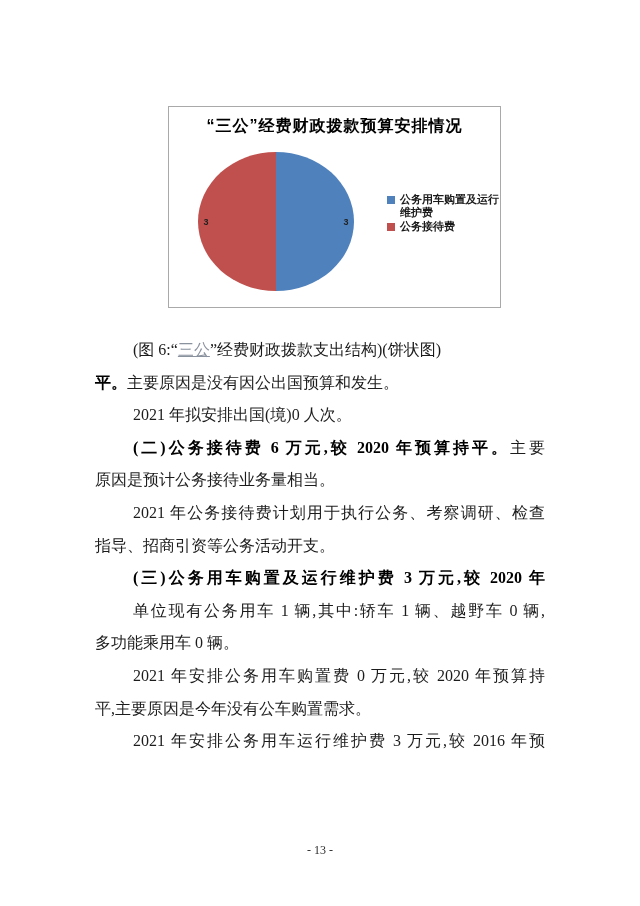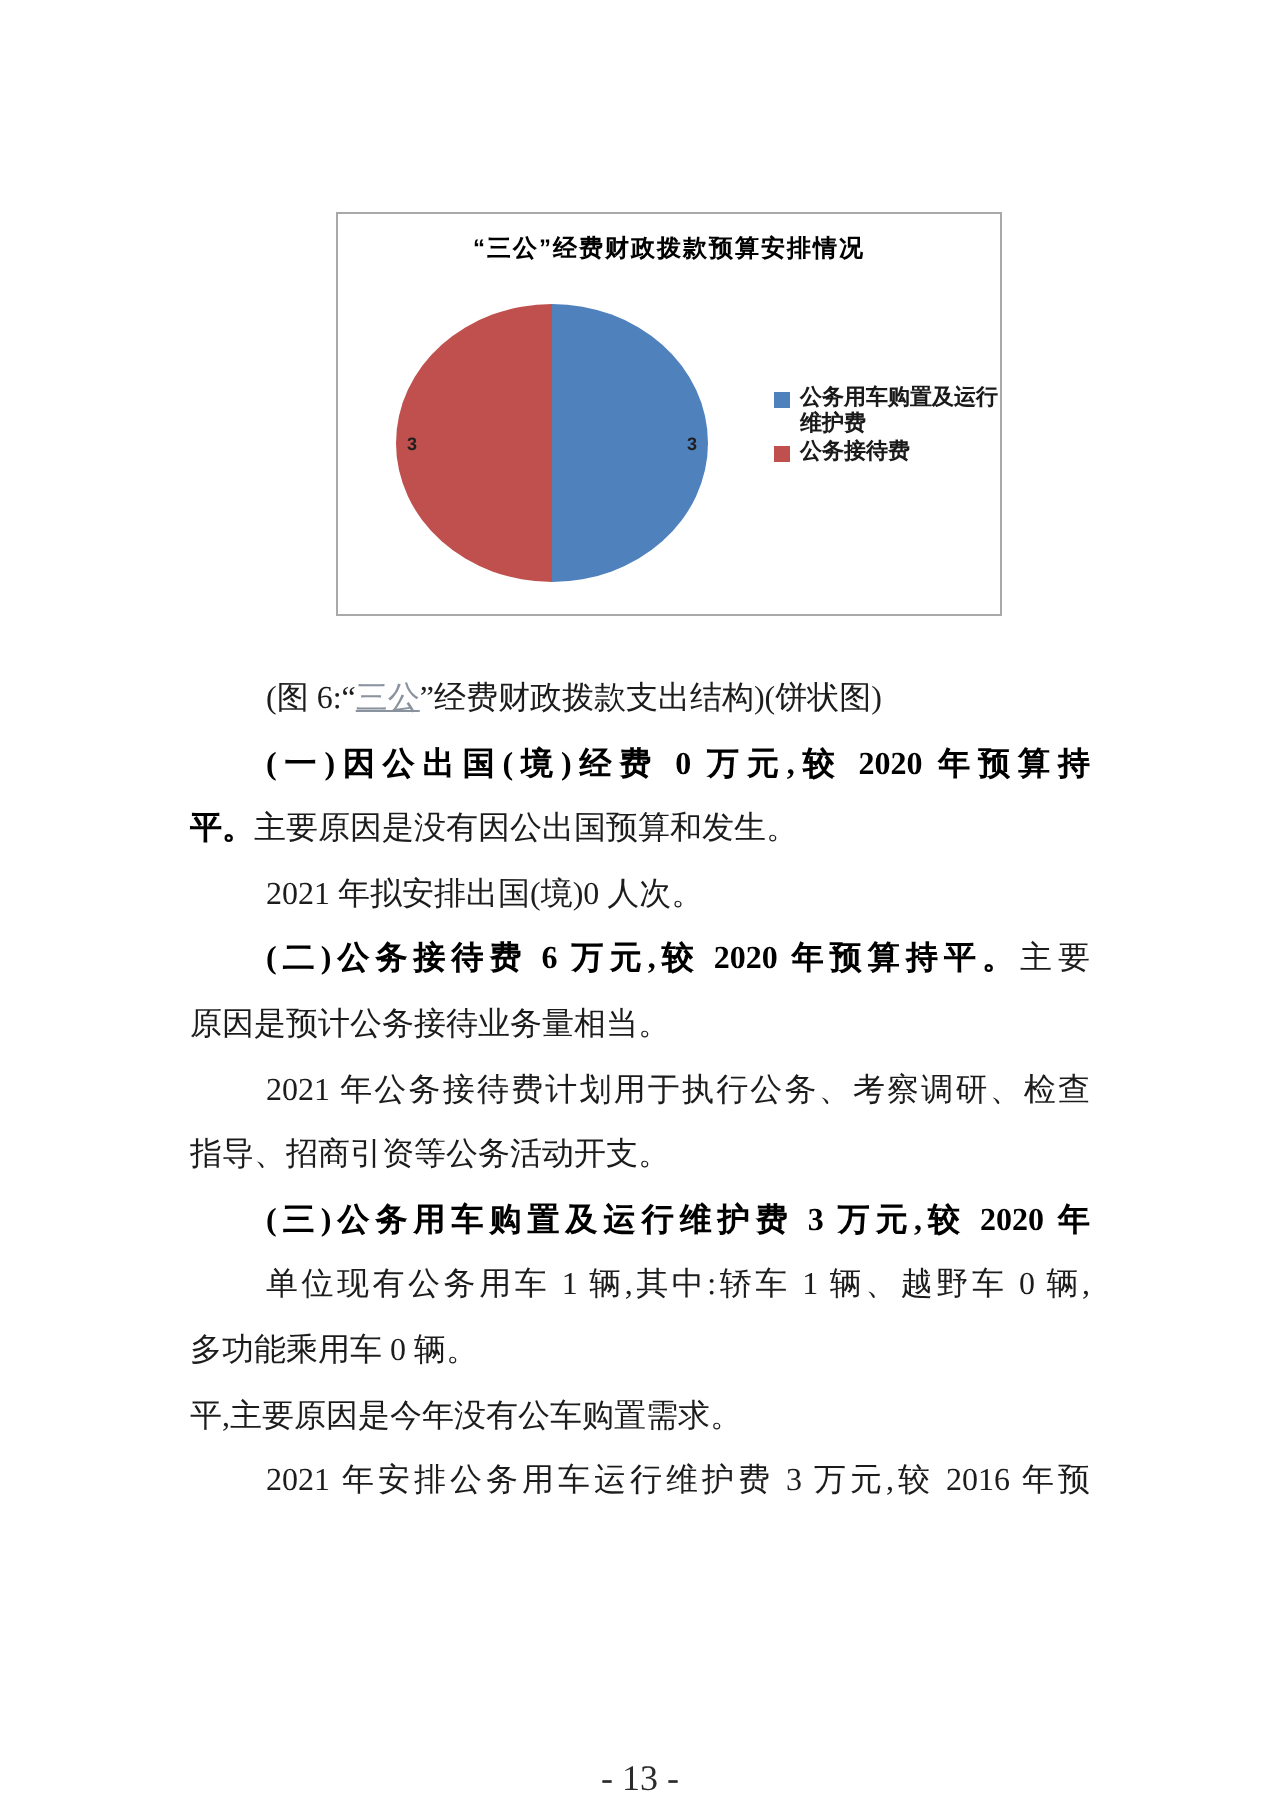--- a/index.html
+++ b/index.html
@@ -20,21 +20,21 @@
     border: 1px solid #a9a9a9;
     background: #ffffff;
     box-sizing: border-box;
   }
   .chart-title {
     position: absolute;
     top: 9px; left: 0; right: 0;
     text-align: center;
     font-family: "Liberation Sans", "DejaVu Sans", sans-serif;
     font-weight: 700;
-    font-size: 12px;
+    font-size: 16px;
     color: #000000;
     letter-spacing: 1px;
   }
   .pie-svg { position: absolute; left: 29px; top: 45px; }
   .pie-label {
     font-family: "Liberation Sans", "DejaVu Sans", sans-serif;
     font-size: 9px;
     font-weight: 700;
     fill: #1f1f1f;
     text-anchor: middle;
@@ -70,23 +70,22 @@
   .doc-line.indent { padding-left: 38px; }
   .doc-line.justify { text-align: justify; text-align-last: justify; }
   .seg.bold { font-weight: 700; color: #000000; }
   .seg.light { color: #8a929e; text-decoration: underline; }
 
   .pageno {
     position: absolute;
     top: 843px; left: 0;
     width: 100%;
     text-align: center;
-    font-size: 18px;
+    font-size: 12px;
     color: #2b2b2b;
-    margin-top: 36px;
   }
 </style>
 </head>
 <body>
 
 <div class="page">
 
   <div class="chart-frame">
     <div class="chart-title">“三公”经费财政拨款预算安排情况</div>
 
@@ -105,29 +104,29 @@
         </div>
         <div class="legend-item">
           <span class="legend-swatch" style="background: rgb(192, 80, 77);"></span>
           <span class="legend-label">公务接待费</span>
         </div>
       </div>
   </div>
 
   <div class="doc">
       <div class="doc-line indent"><span class="seg">(图 6:“</span><span class="seg light">三公</span><span class="seg">”经费财政拨款支出结构)(饼状图)</span></div>
-      <div class="doc-line indent justify"><span class="seg bold">(一)因公出国(境)经费 0 万元,较 2020 年预算持</span></div>
       <div class="doc-line"><span class="seg bold">平。</span><span class="seg">主要原因是没有因公出国预算和发生。</span></div>
       <div class="doc-line indent"><span class="seg">2021 年拟安排出国(境)0 人次。</span></div>
       <div class="doc-line indent justify"><span class="seg bold">(二)公务接待费 6 万元,较 2020 年预算持平。</span><span class="seg">主要</span></div>
       <div class="doc-line"><span class="seg">原因是预计公务接待业务量相当。</span></div>
       <div class="doc-line indent justify"><span class="seg">2021 年公务接待费计划用于执行公务、考察调研、检查</span></div>
       <div class="doc-line"><span class="seg">指导、招商引资等公务活动开支。</span></div>
       <div class="doc-line indent justify"><span class="seg bold">(三)公务用车购置及运行维护费 3 万元,较 2020 年</span></div>
       <div class="doc-line indent justify"><span class="seg">单位现有公务用车 1 辆,其中:轿车 1 辆、越野车 0 辆,</span></div>
       <div class="doc-line"><span class="seg">多功能乘用车 0 辆。</span></div>
+      <div class="doc-line indent justify"><span class="seg">2021 年安排公务用车购置费 0 万元,较 2020 年预算持</span></div>
       <div class="doc-line"><span class="seg">平,主要原因是今年没有公车购置需求。</span></div>
       <div class="doc-line indent justify"><span class="seg">2021 年安排公务用车运行维护费 3 万元,较 2016 年预</span></div>
     </div>
 
   <div class="pageno">- 13 -</div>
 
 </div>
 
 </body></html>

